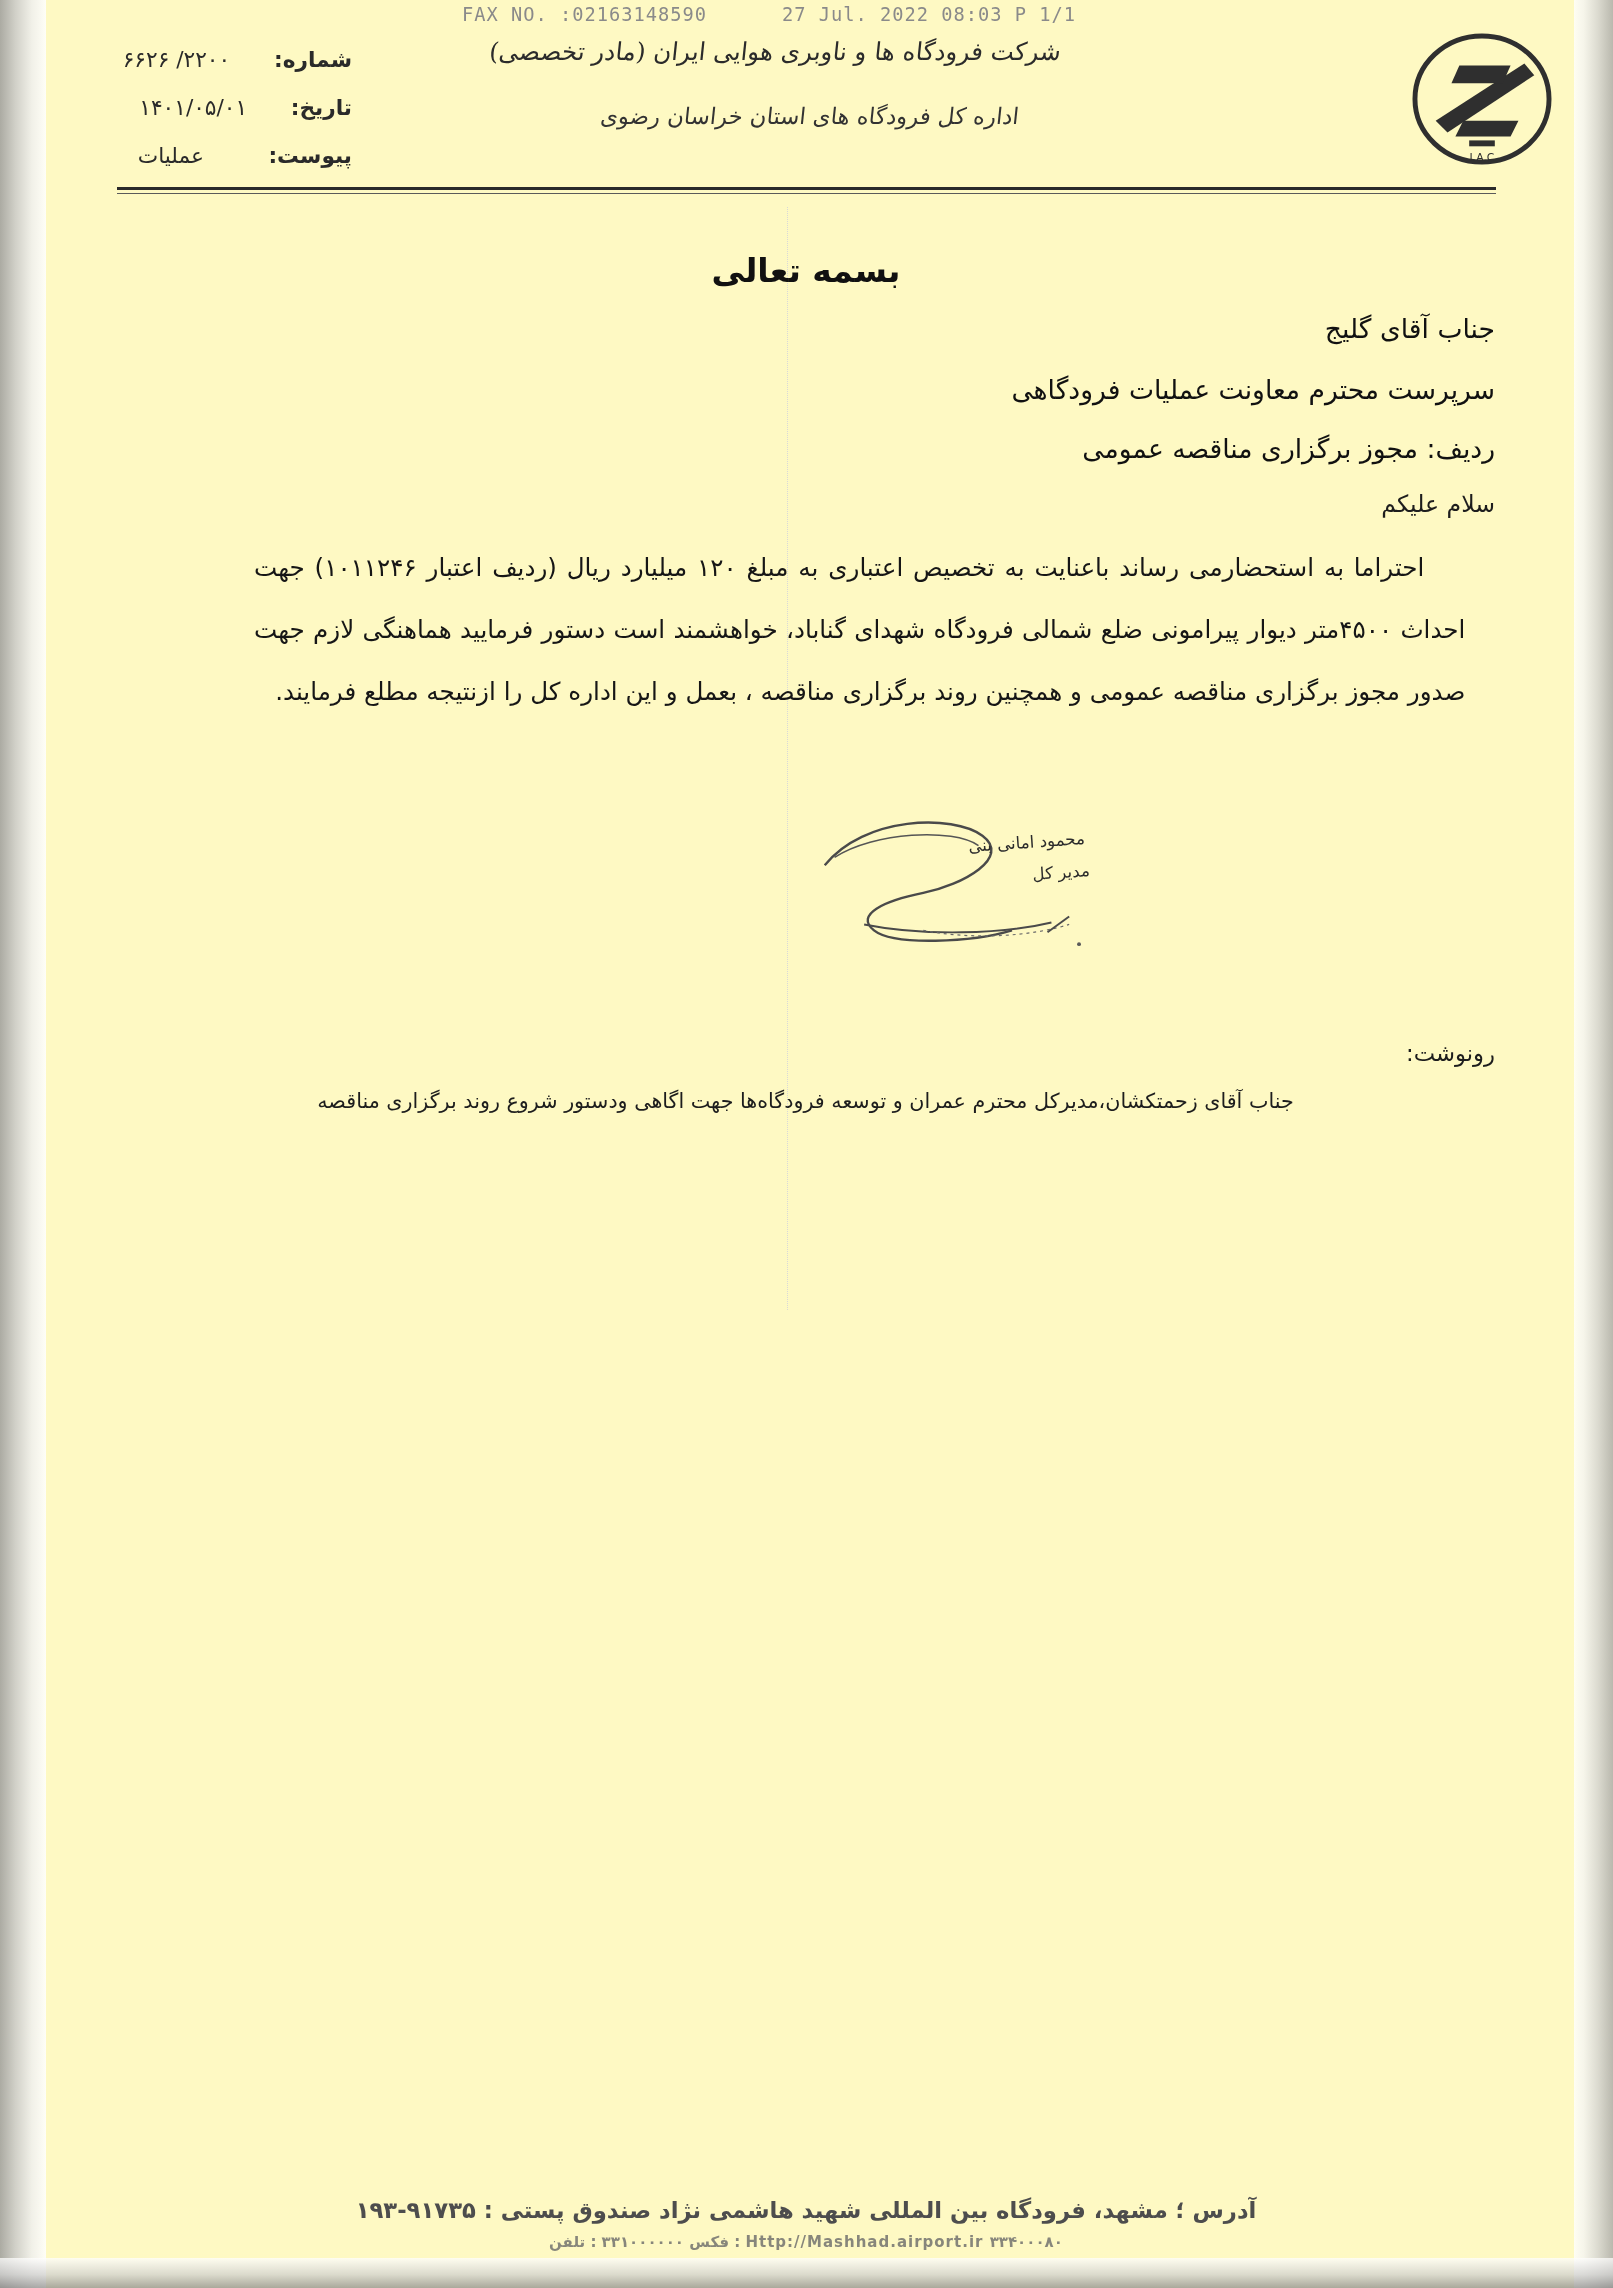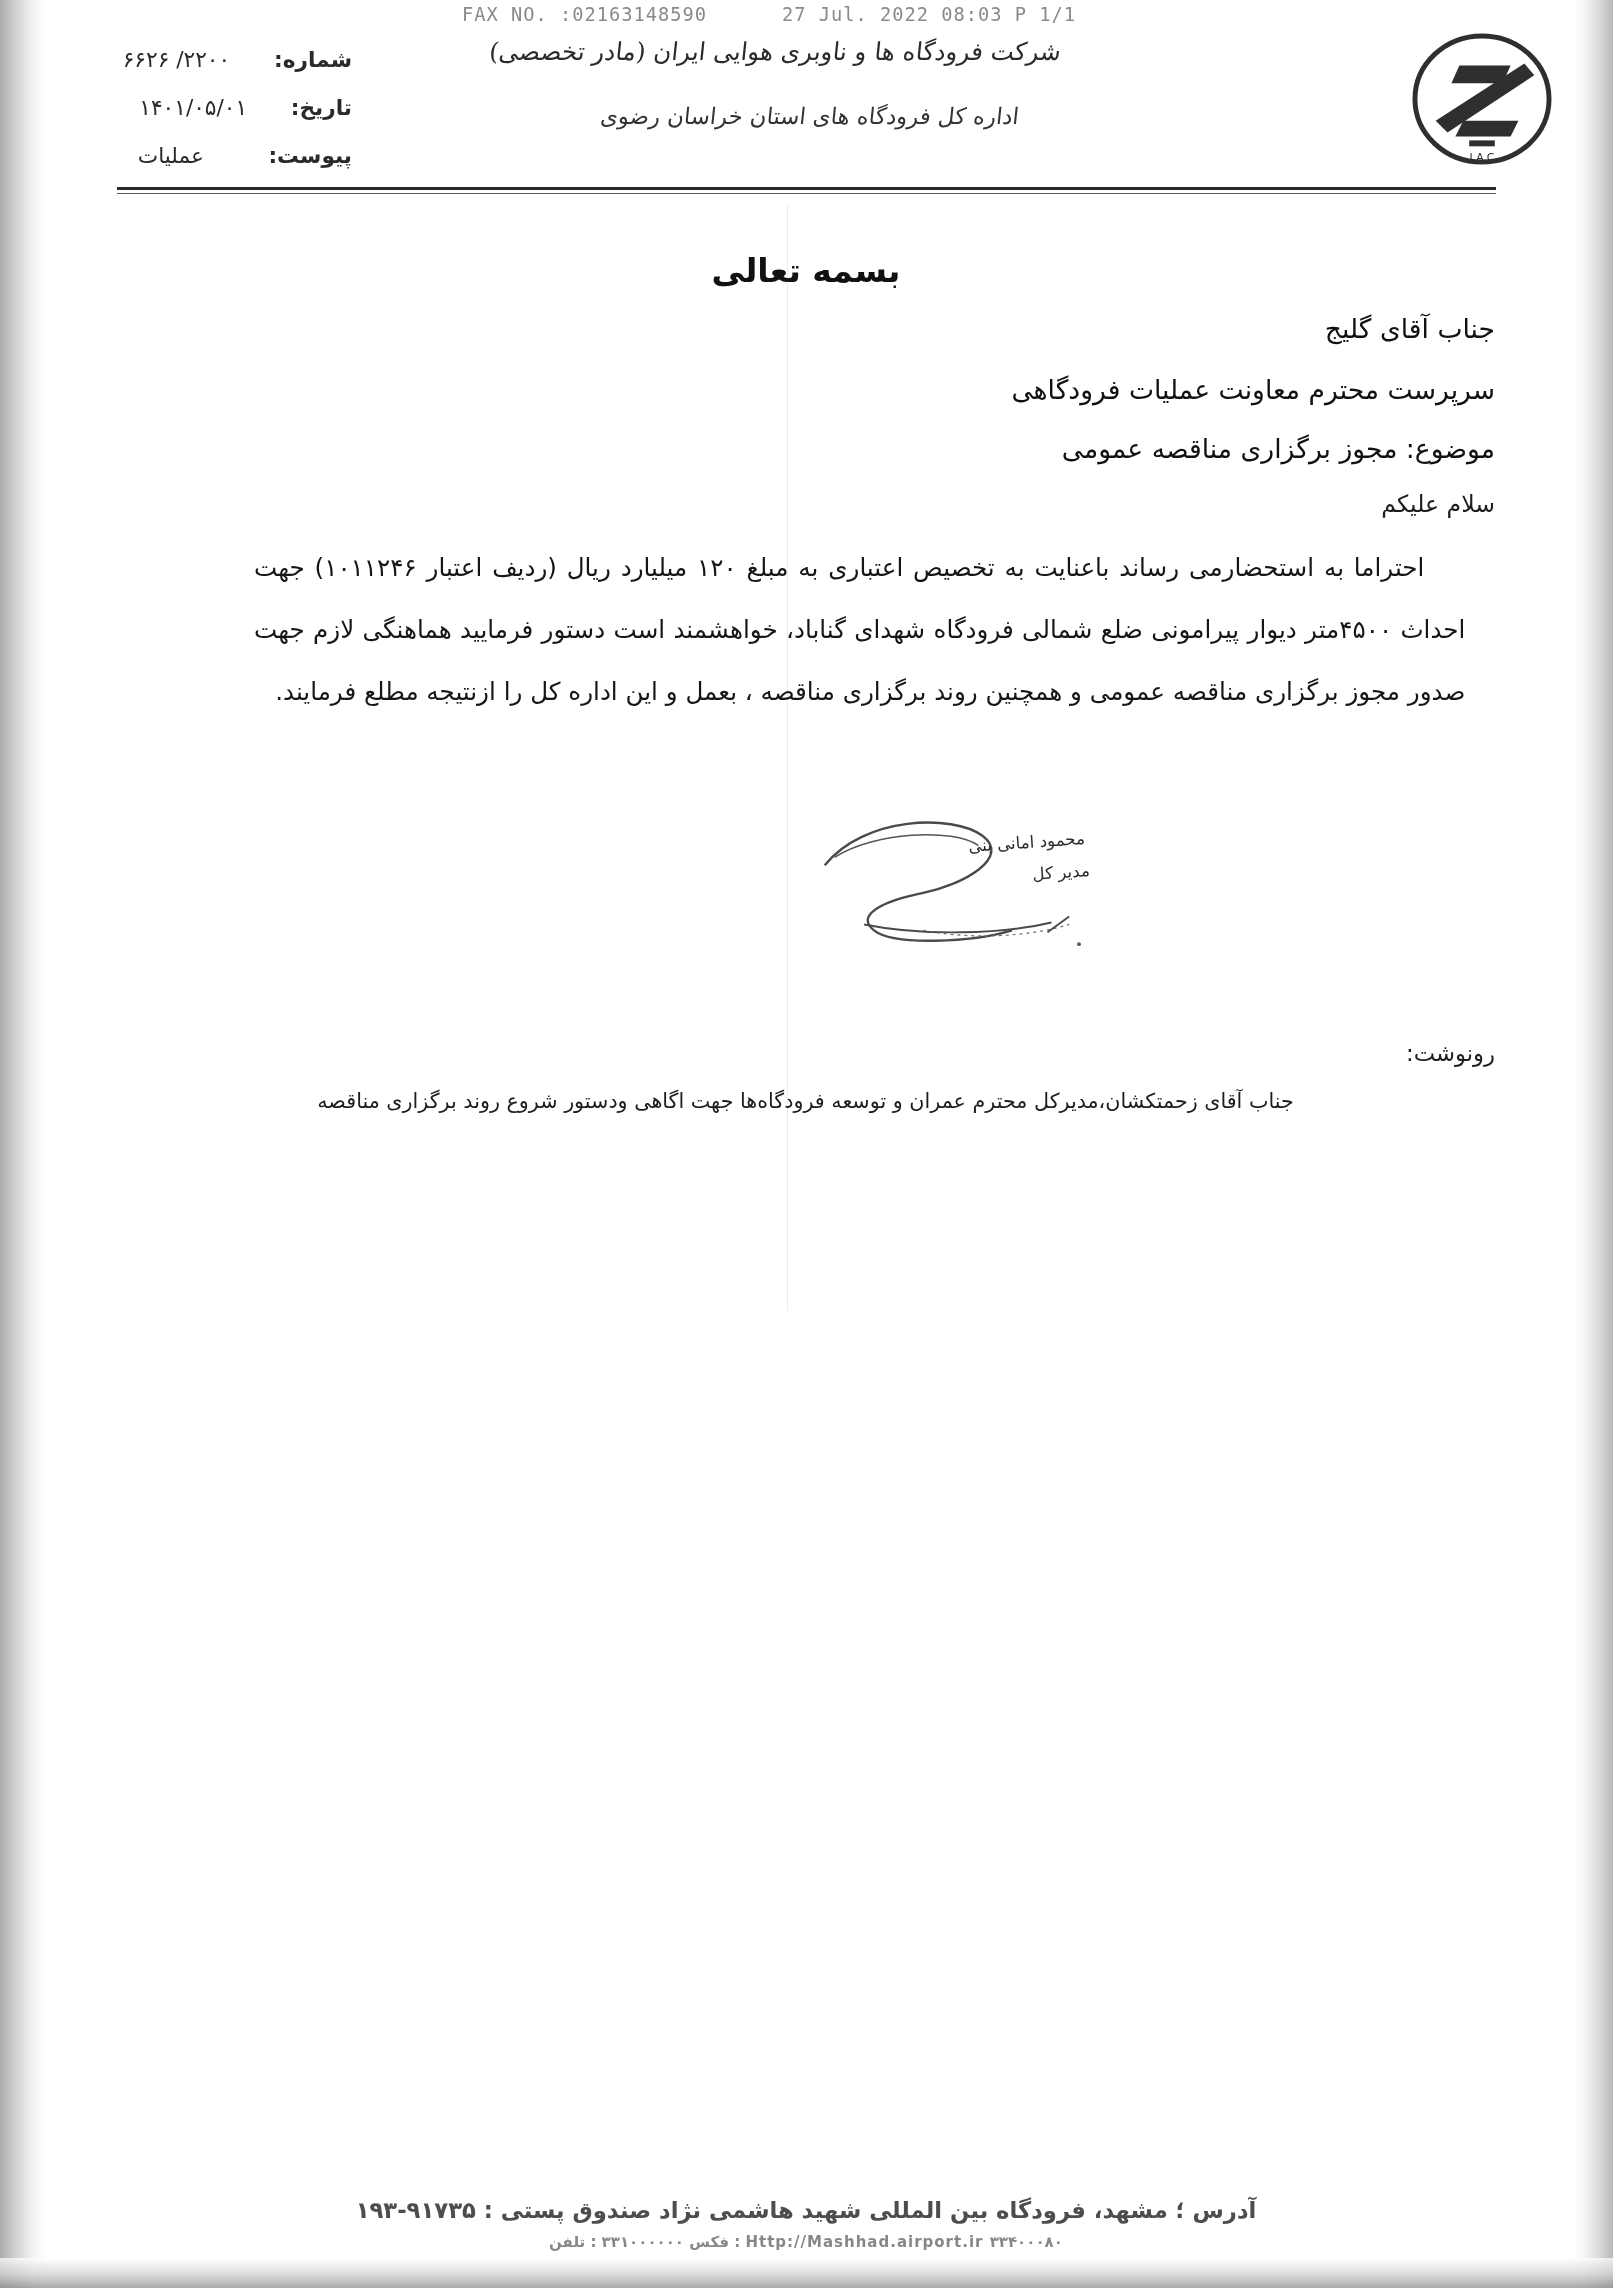--- a/index.html
+++ b/index.html
@@ -4,21 +4,21 @@
 <style>
   html, body {
     margin: 0;
     padding: 0;
     background: #6e6e6e;
   }
   .page {
     position: relative;
     width: 1614px;
     height: 2288px;
-    background: #ffffff;
+    background: #fef9c3;
     overflow: hidden;
     font-family: "DejaVu Sans", "Liberation Sans", sans-serif;
     color: #1a1a1a;
   }
   
   .scan-edge-left {
     position: absolute;
     left: 0; top: 0;
     width: 47px; height: 2288px;
     background: linear-gradient(to right, #9a9a9a 0%, #c9c9c9 35%, #efefef 70%, #ffffff 100%);
@@ -322,21 +322,21 @@
 
   <div class="hr-main"></div>
   <div class="hr-main2"></div>
 
   <div class="fold"></div>
 
   <div class="basmala">بسمه تعالی</div>
 
   <div class="addressee l1">جناب آقای گلیج</div>
   <div class="addressee l2">سرپرست محترم معاونت عملیات فرودگاهی</div>
-  <div class="addressee l3">موضوع: مجوز برگزاری مناقصه عمومی</div>
+  <div class="addressee l3">ردیف: مجوز برگزاری مناقصه عمومی</div>
 
   <div class="greeting">سلام علیکم</div>
 
   <div class="body-par">احتراما به استحضارمی رساند باعنایت به تخصیص اعتباری به مبلغ ۱۲۰ میلیارد ریال (ردیف اعتبار ۱۰۱۱۲۴۶) جهت احداث ۴۵۰۰متر دیوار پیرامونی ضلع شمالی فرودگاه شهدای گناباد، خواهشمند است دستور فرمایید هماهنگی لازم جهت صدور مجوز برگزاری مناقصه عمومی و همچنین روند برگزاری مناقصه ، بعمل و این اداره کل را ازنتیجه مطلع فرمایند.</div>
 
   <svg class="signature-svg" viewBox="0 0 420 160" aria-hidden="true">
     <path d="M20 60 C60 10, 150 8, 180 30 C210 52, 160 80, 120 88 C80 96, 50 110, 70 126 C90 142, 170 138, 210 126" fill="none" stroke="#4a4a4a" stroke-width="2.4"></path>
     <path d="M30 52 C70 26, 150 22, 176 40" fill="none" stroke="#555" stroke-width="1.6"></path>
     <path d="M60 120 C120 132, 200 130, 250 118" fill="none" stroke="#4a4a4a" stroke-width="2"></path>
     <path d="M120 126 C170 136, 230 132, 268 120" fill="none" stroke="#6a6a6a" stroke-width="1.2" stroke-dasharray="3 4"></path>

